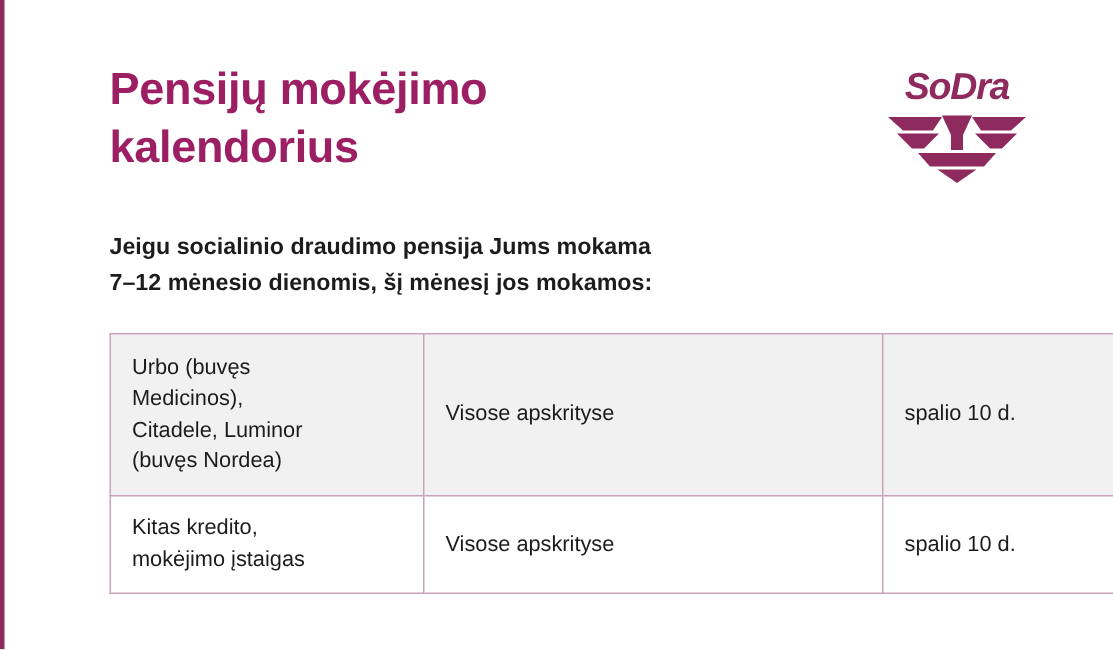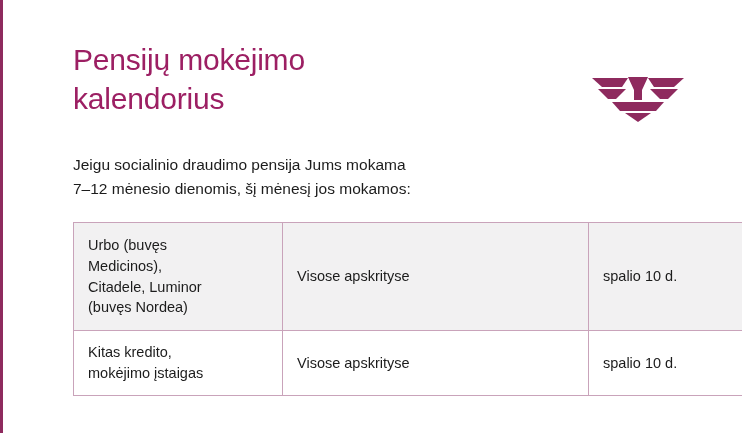--- a/index.html
+++ b/index.html
@@ -27,21 +27,21 @@
     background: #8e2a5e;
   }
 
   
   #page-title {
     position: absolute;
     left: 73px;
     top: 40px;
     width: 470px;
     font-size: 30px;
-    font-weight: normal;
+    font-weight: bold;
     line-height: 1.30;
     color: #9c1f63;
     letter-spacing: -0.2px;
     white-space: pre-line;
   }
 
   
   #logo {
     position: absolute;
     left: 586px;
@@ -73,20 +73,21 @@
   
   #intro-text {
     position: absolute;
     left: 73px;
     top: 153px;
     width: 520px;
     font-size: 15.5px;
     line-height: 1.55;
     color: #1c1c1c;
     white-space: pre-line;
+    font-weight: bold;
   }
 
   
   #schedule-table {
     position: absolute;
     left: 73px;
     top: 222px;
     width: 607px;
     border-collapse: collapse;
     table-layout: fixed;
@@ -116,20 +117,21 @@
 <body>
 
 <div id="page">
 
   <div id="left-accent-bar"></div>
 
   <div id="page-title">Pensijų mokėjimo
 kalendorius</div>
 
   <div id="logo">
+    <div id="logo-wordmark">SoDra</div>
     <svg id="logo-emblem" viewBox="0 0 92 46" xmlns="http://www.w3.org/2000/svg">
 
       <path d="M0 2 L36 2 L30 11 L10 11 Z" fill="#8e2a5e"></path>
       <path d="M6 13 L34 13 L24 23 L16 23 Z" fill="#8e2a5e"></path>
 
       <path d="M56 2 L92 2 L82 11 L62 11 Z" fill="#8e2a5e"></path>
       <path d="M58 13 L86 13 L76 23 L68 23 Z" fill="#8e2a5e"></path>
 
       <path d="M36 1 L56 1 L50 14 L50 24 L42 24 L42 14 Z" fill="#8e2a5e"></path>
 

